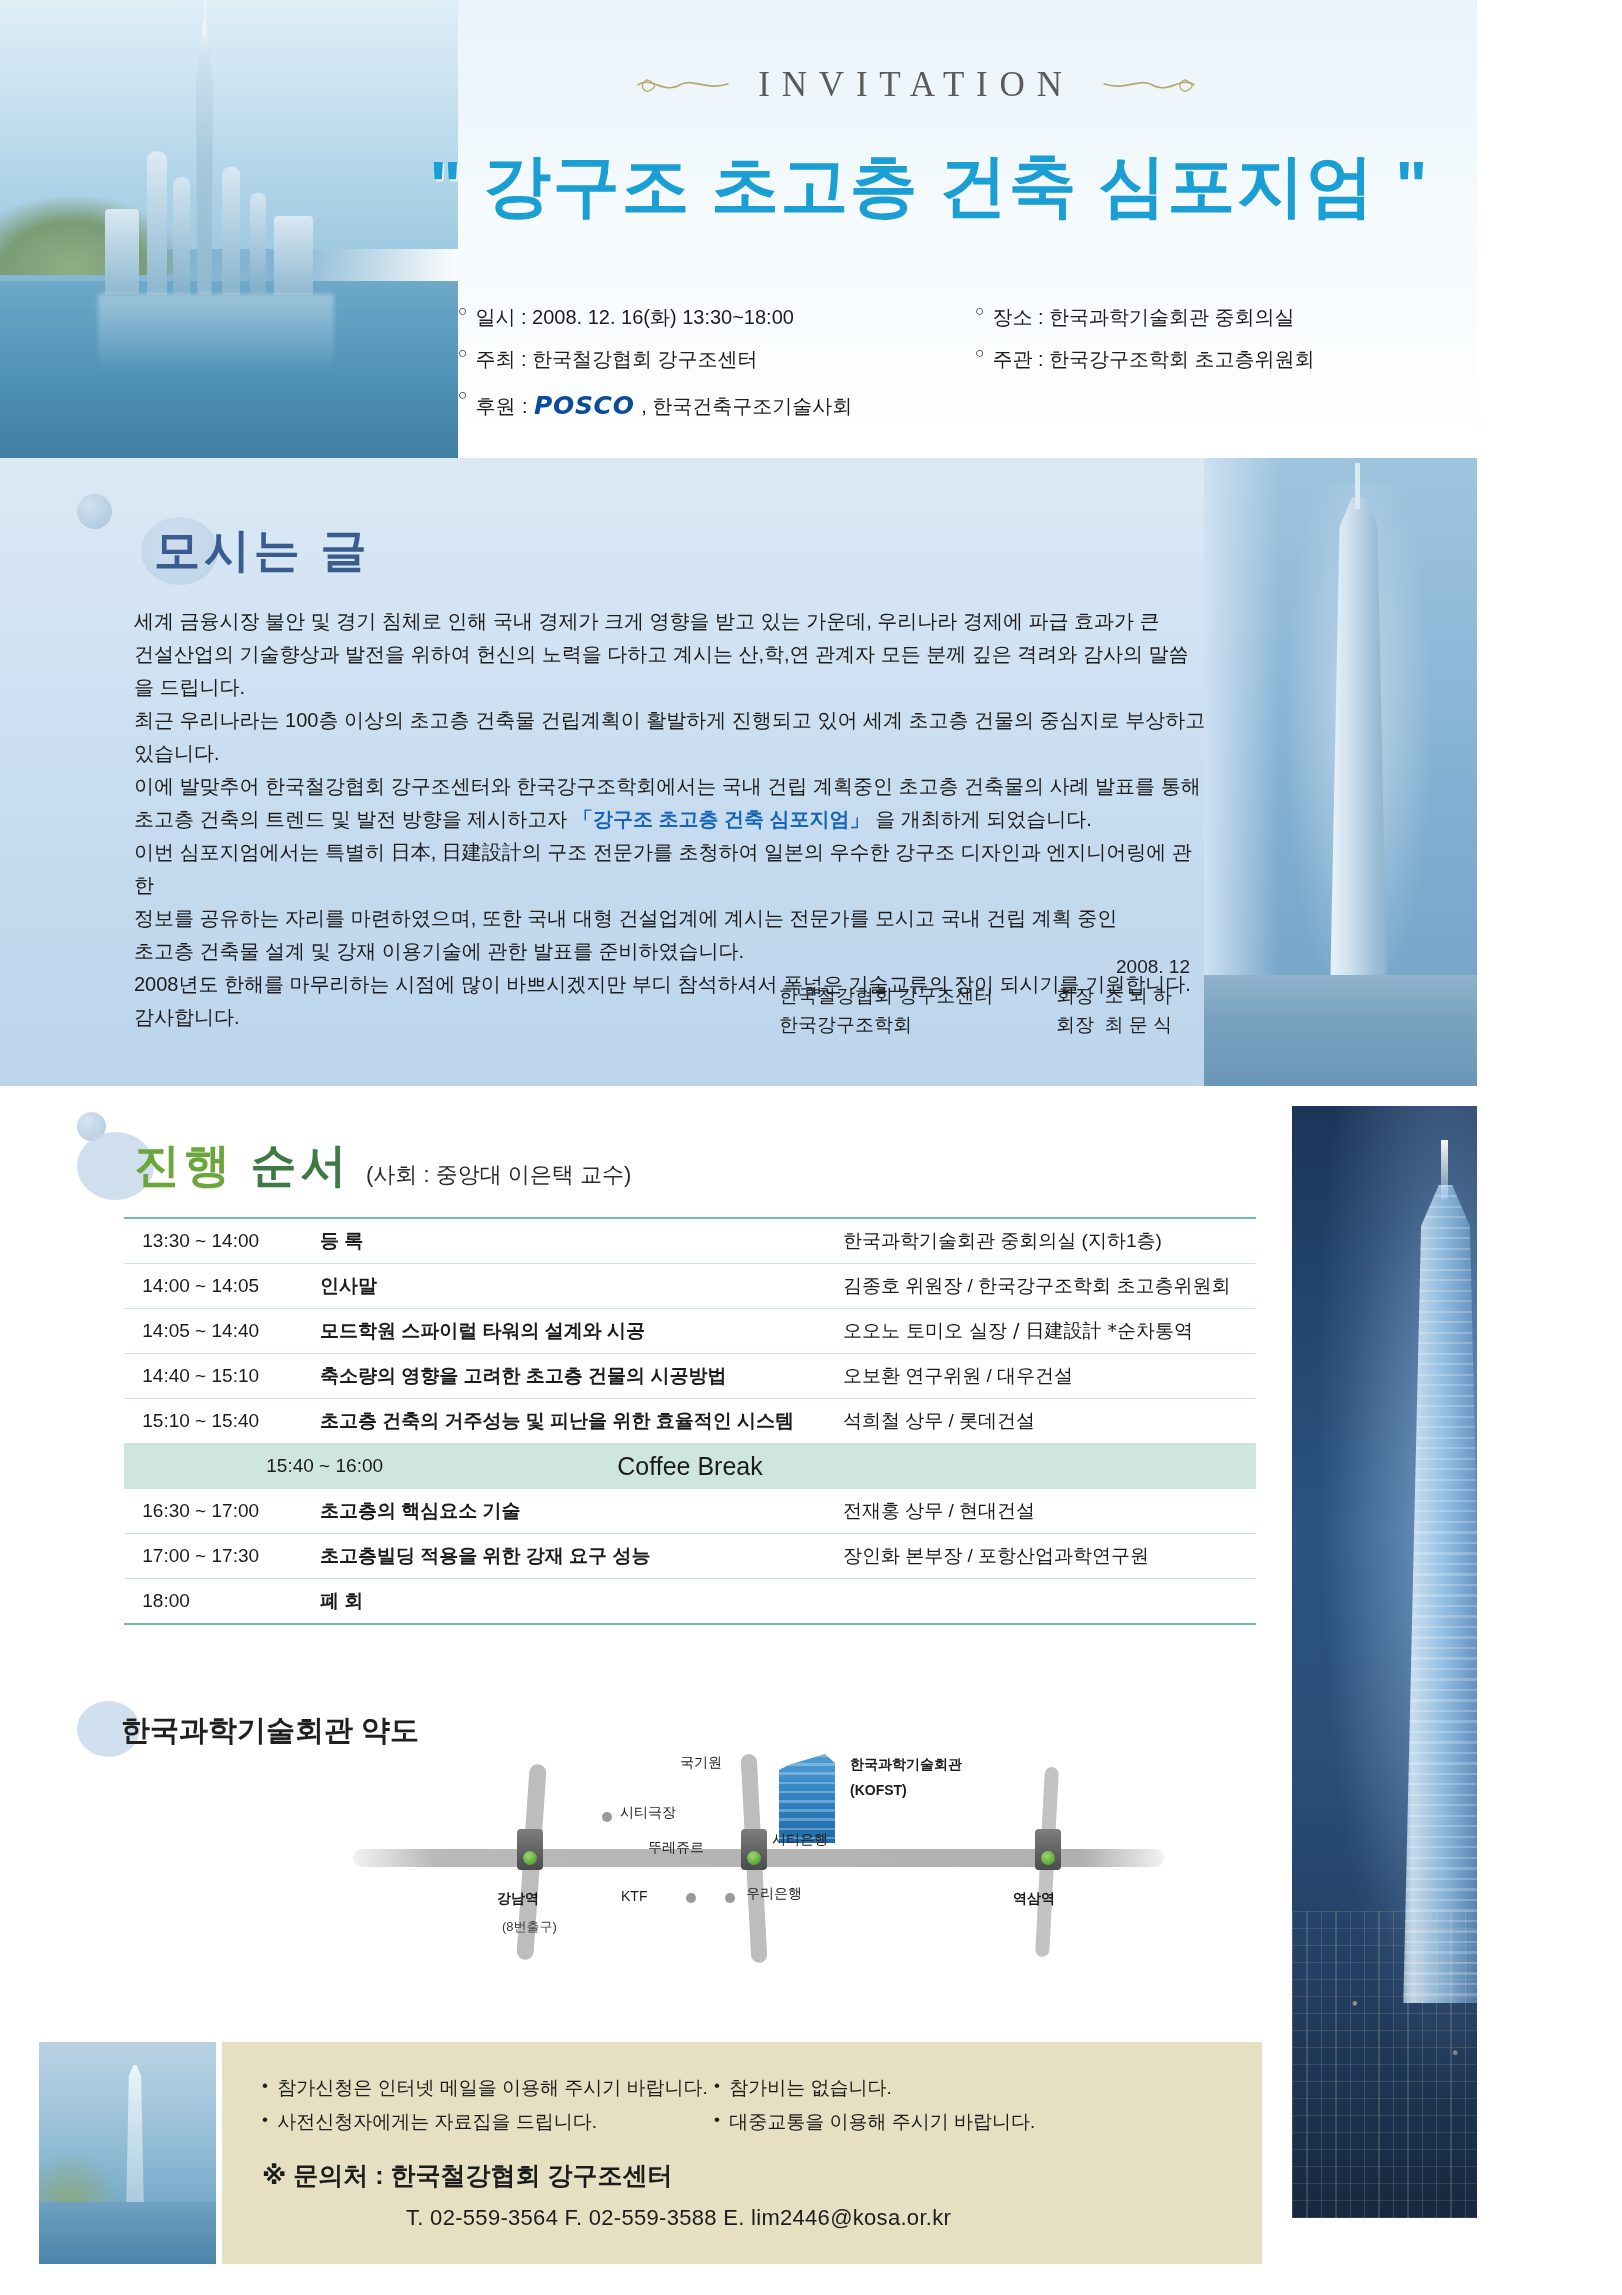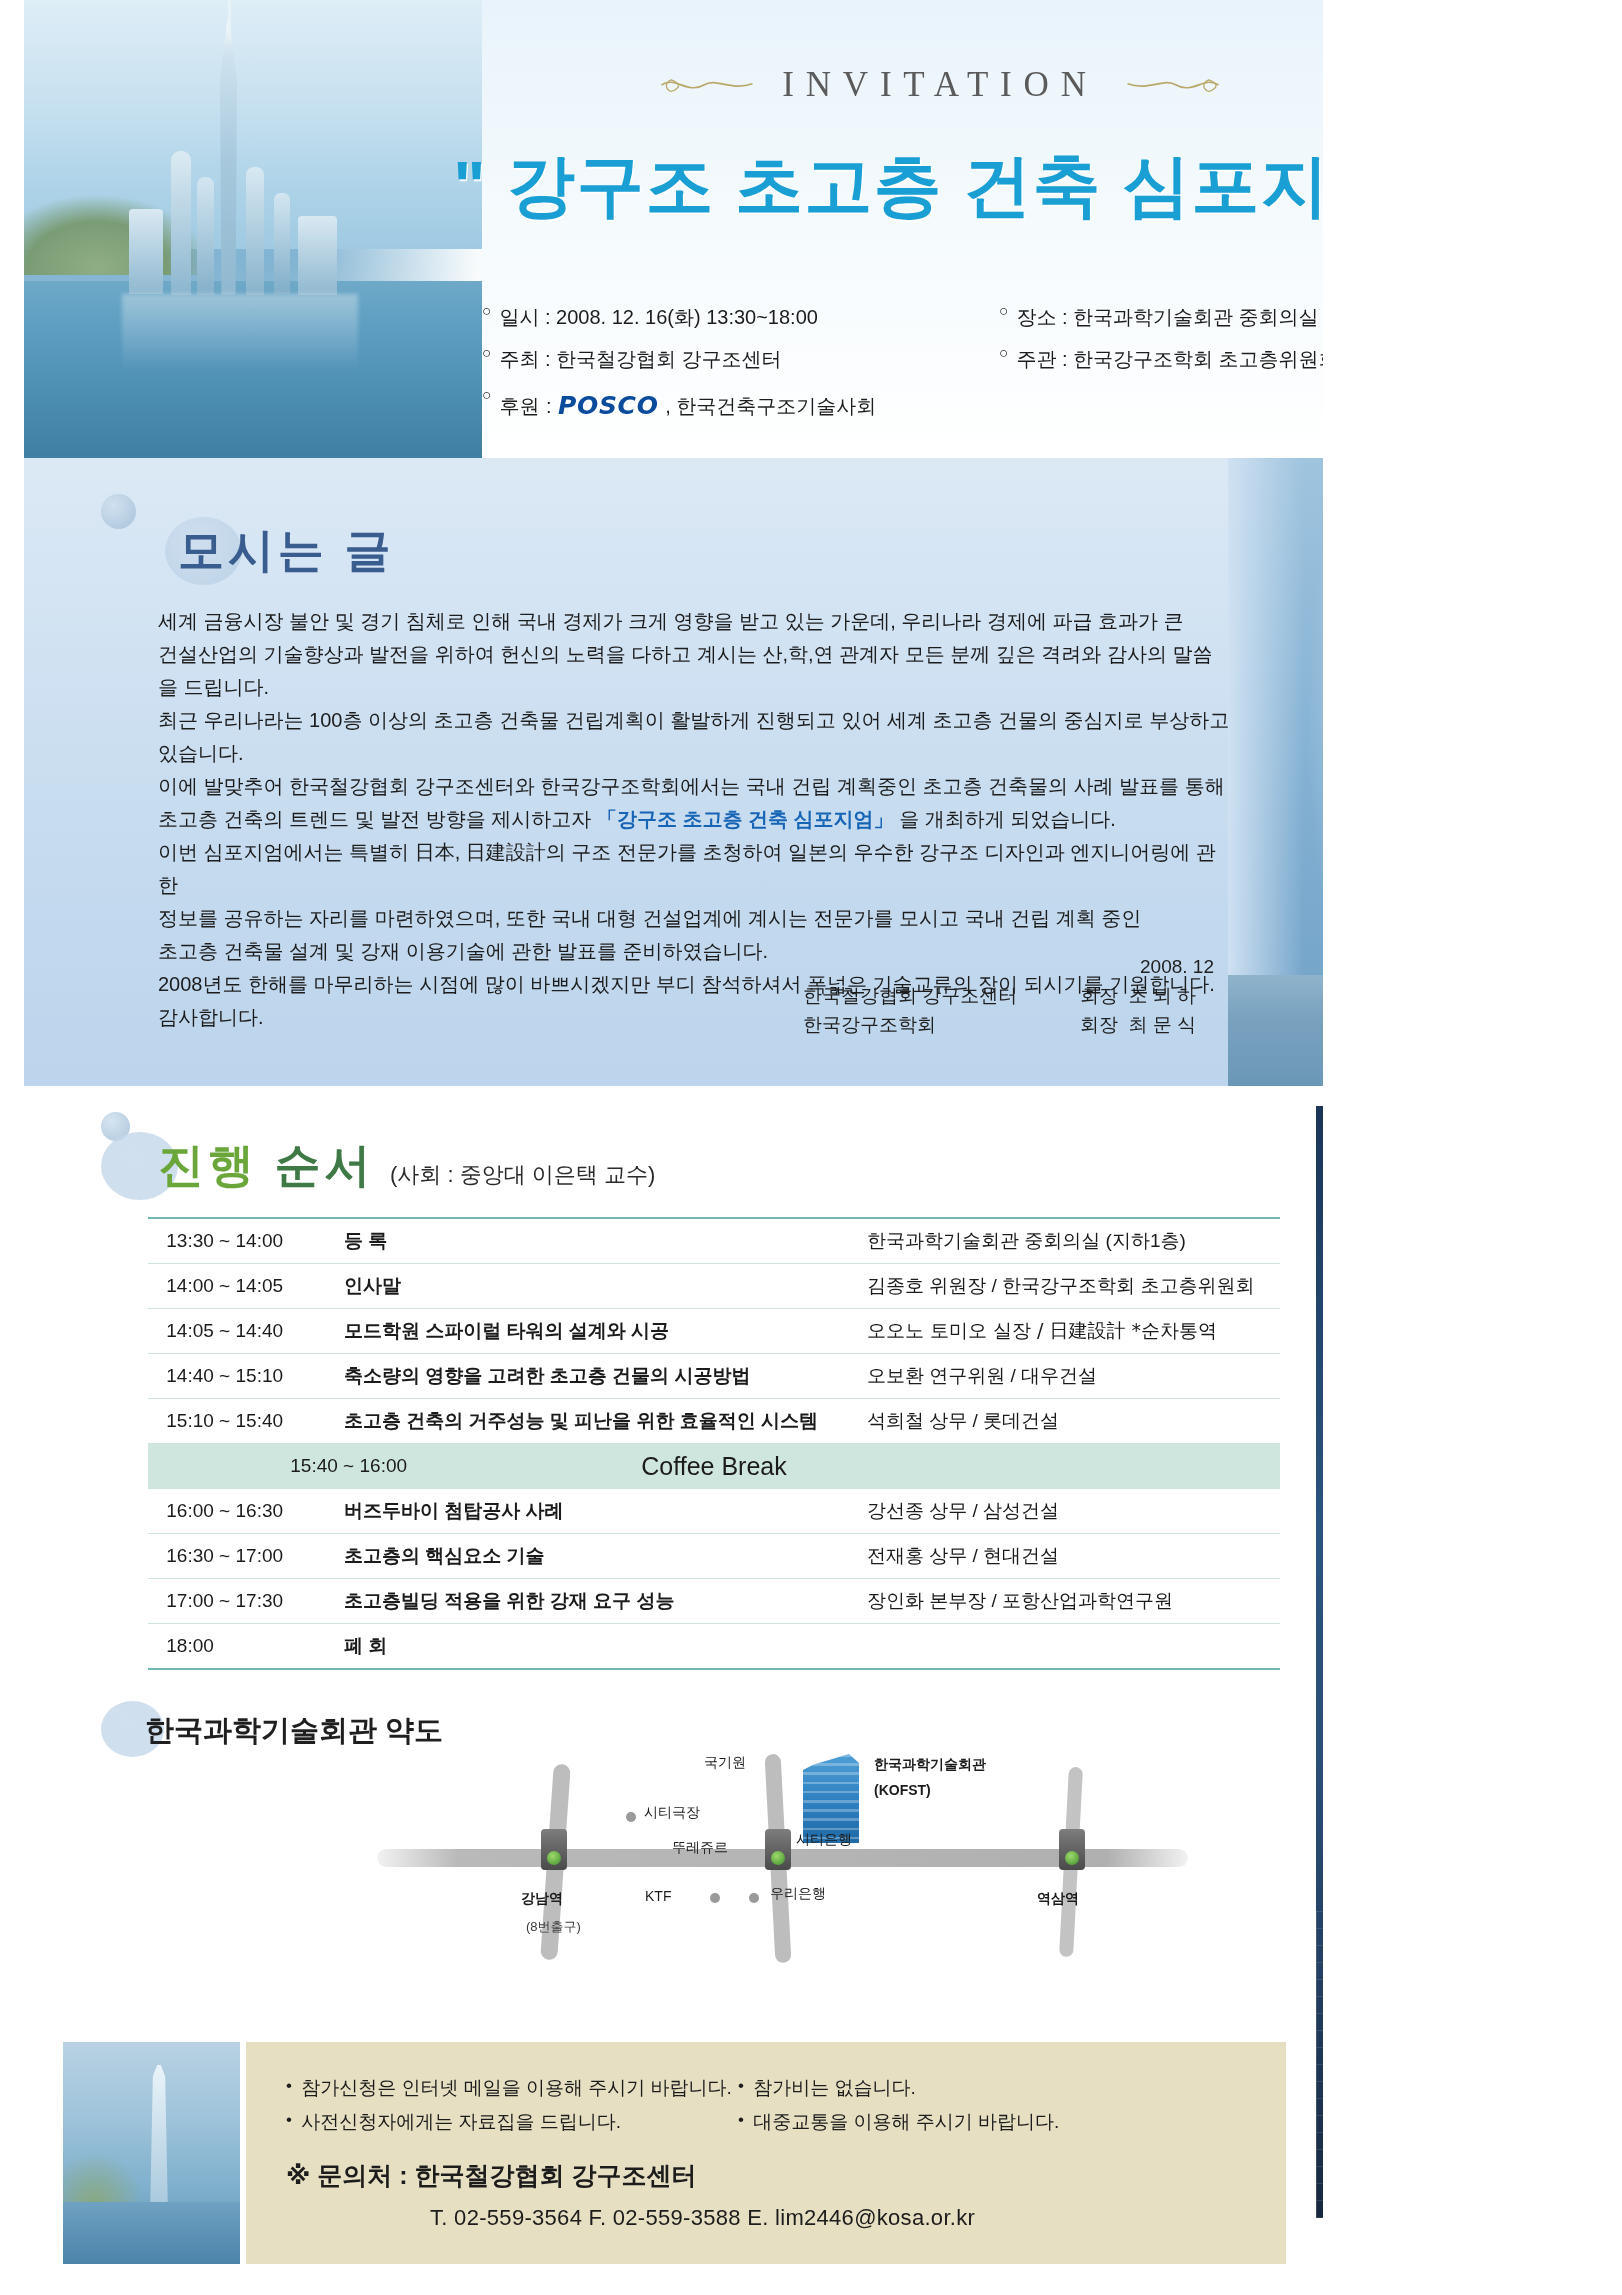--- a/index.html
+++ b/index.html
@@ -3,21 +3,21 @@
 <meta charset="utf-8">
 <style>
   html,body{margin:0;padding:0;}
   body{
     width:1623px;height:2295px;
     background:#ffffff;
     font-family:"Liberation Sans","DejaVu Sans",sans-serif;
     overflow:hidden;
     position:relative;
   }
-  .page{position:relative;width:1299px;height:2295px;overflow:hidden;background:#fff;margin-left:24px;}
+  .page{position:relative;width:1477px;height:2295px;overflow:hidden;background:#fff;}
 
   
   .header{
     position:absolute;left:0;top:0;width:1623px;height:458px;
     background:linear-gradient(180deg,#e9f3fb 0%,#f4fafd 45%,#ffffff 100%);
     overflow:hidden;
   }
   .header-photo{
     position:absolute;left:0;top:0;width:458px;height:458px;
     background:
@@ -388,25 +388,20 @@
     <div class="trow">
       <div class="c-time">15:10 ~ 15:40</div>
       <div class="c-topic">초고층 건축의 거주성능 및 피난을 위한 효율적인 시스템</div>
       <div class="c-speaker">석희철 상무 / 롯데건설</div>
     </div>
     <div class="trow break">
       <div class="c-time" style="position:absolute;left:124px;">15:40 ~ 16:00</div>
       <div class="break-label">Coffee Break</div>
     </div>
     <div class="trow">
-      <div class="c-time">16:00 ~ 16:30</div>
-      <div class="c-topic">버즈두바이 첨탑공사 사례</div>
-      <div class="c-speaker">강선종 상무 / 삼성건설</div>
-    </div>
-    <div class="trow">
       <div class="c-time">16:30 ~ 17:00</div>
       <div class="c-topic">초고층의 핵심요소 기술</div>
       <div class="c-speaker">전재홍 상무 / 현대건설</div>
     </div>
     <div class="trow">
       <div class="c-time">17:00 ~ 17:30</div>
       <div class="c-topic">초고층빌딩 적용을 위한 강재 요구 성능</div>
       <div class="c-speaker">장인화 본부장 / 포항산업과학연구원</div>
     </div>
     <div class="trow">

